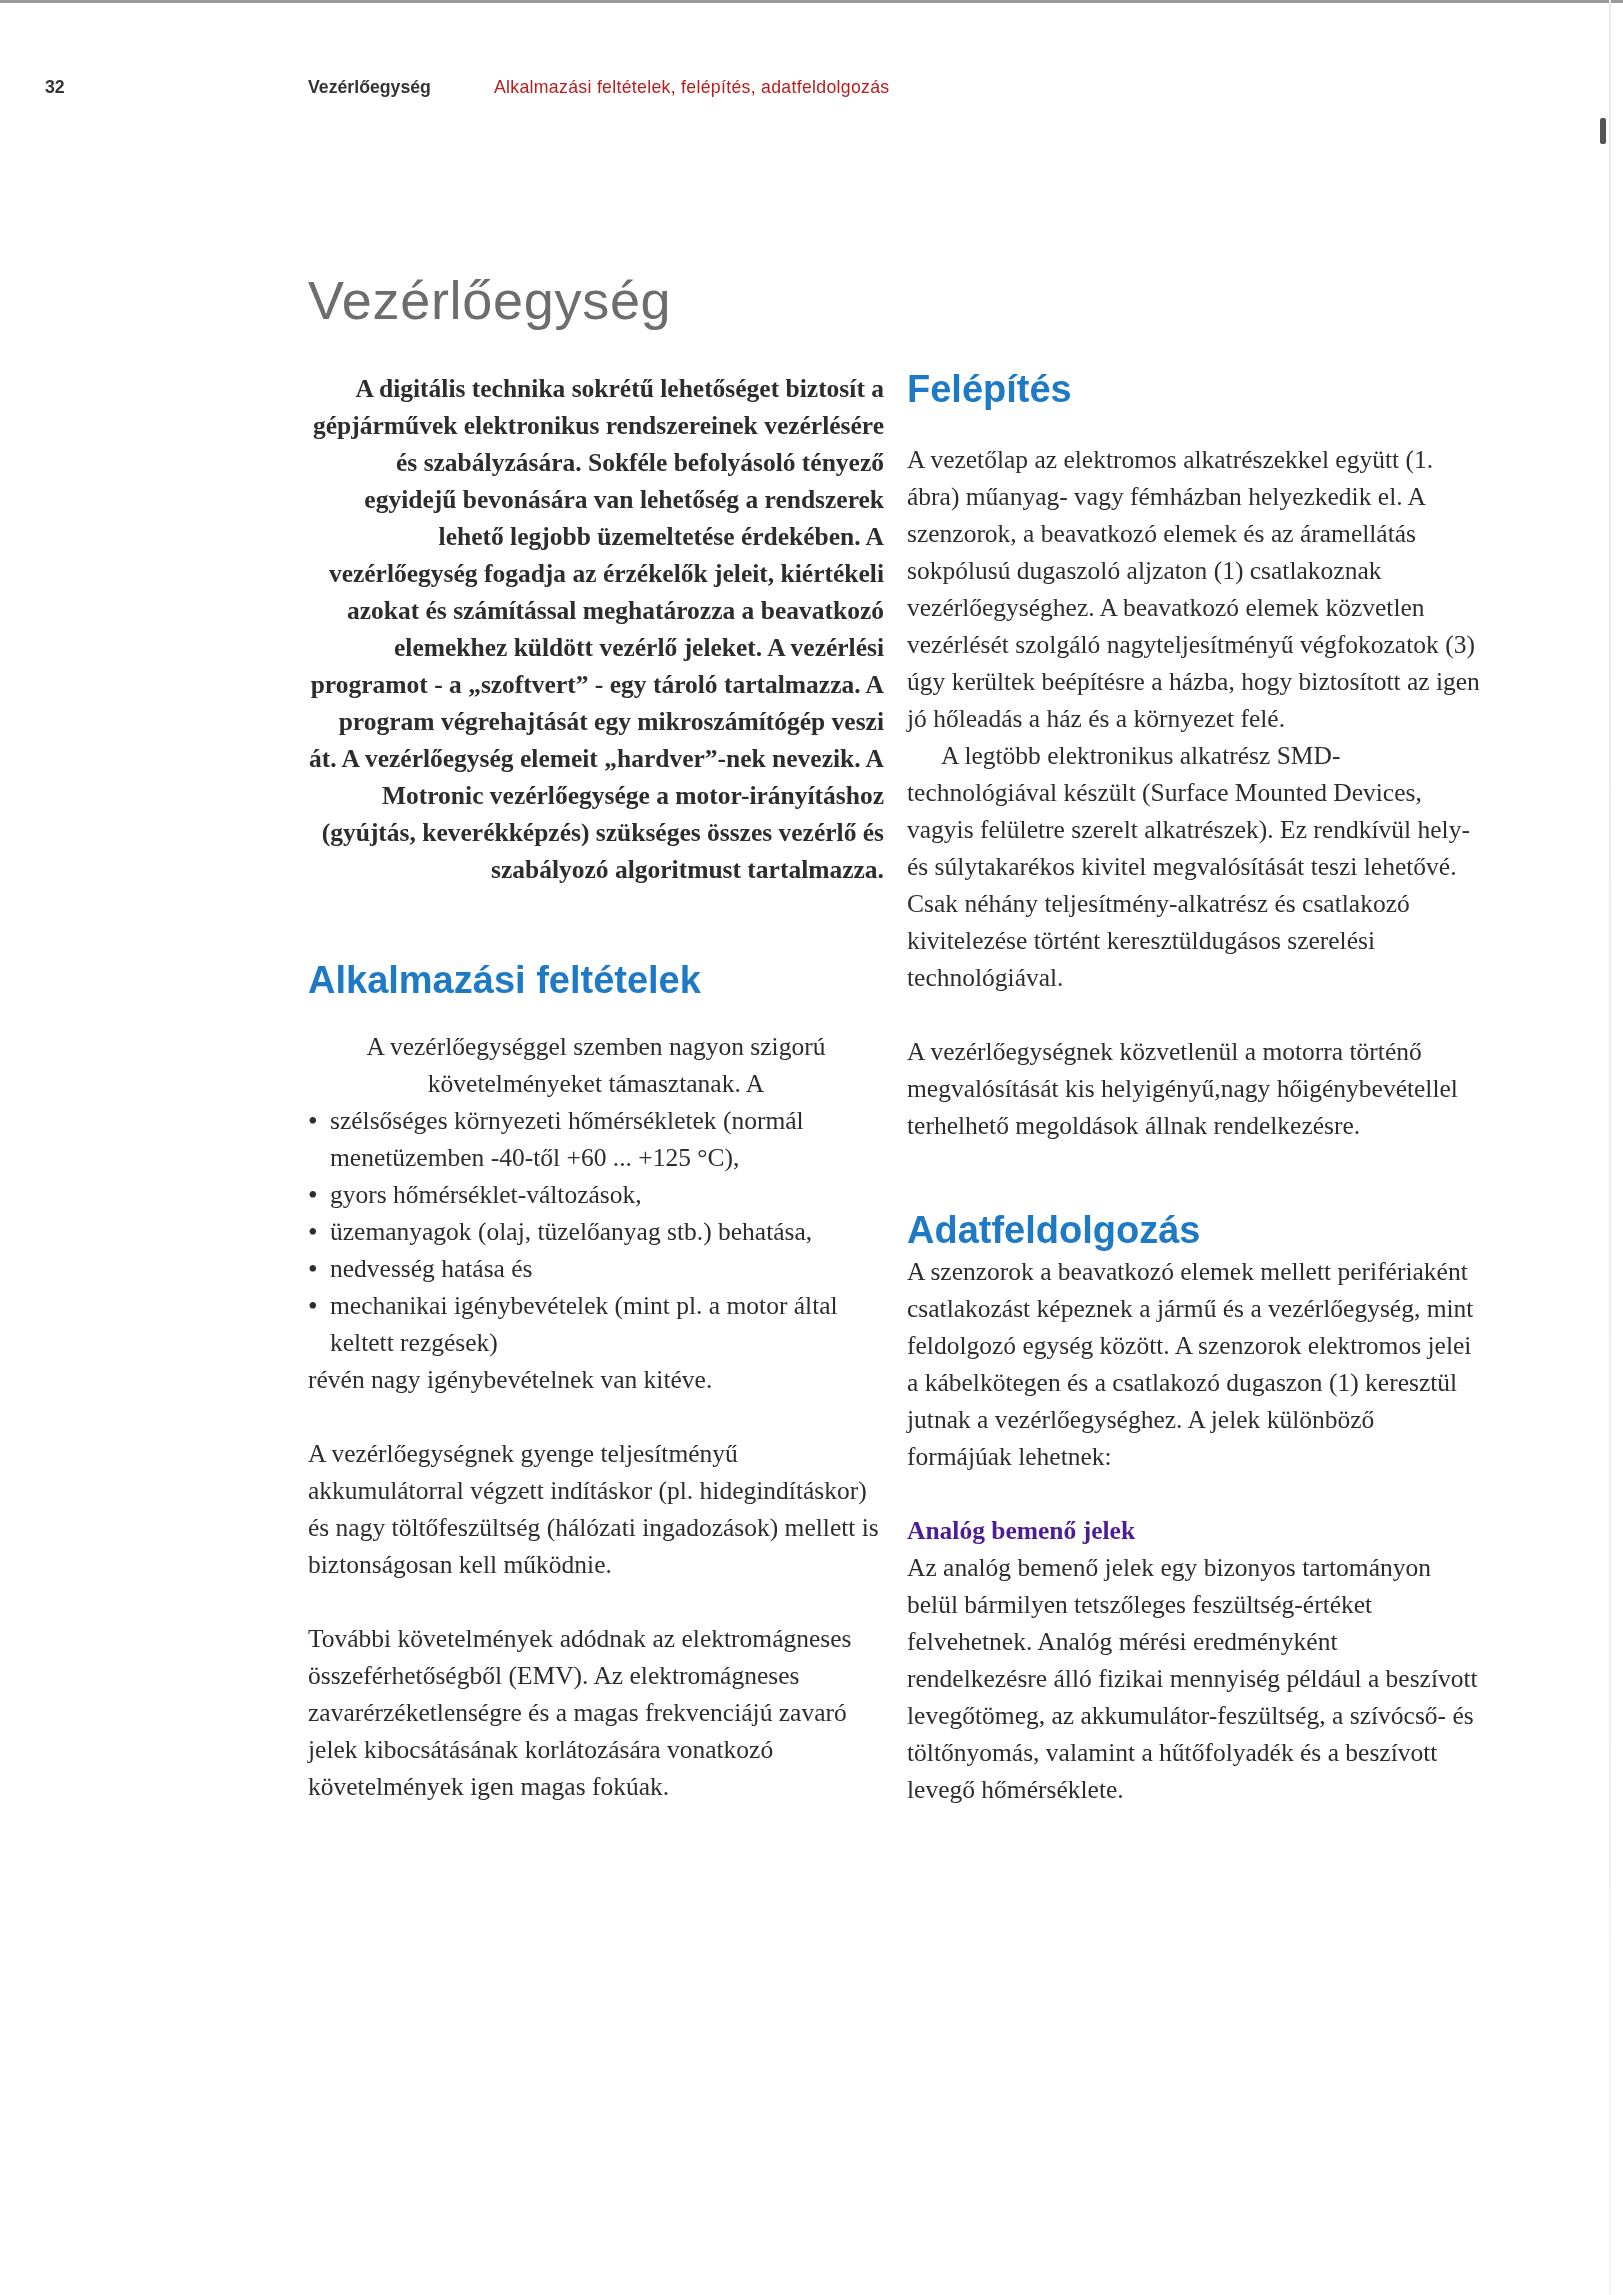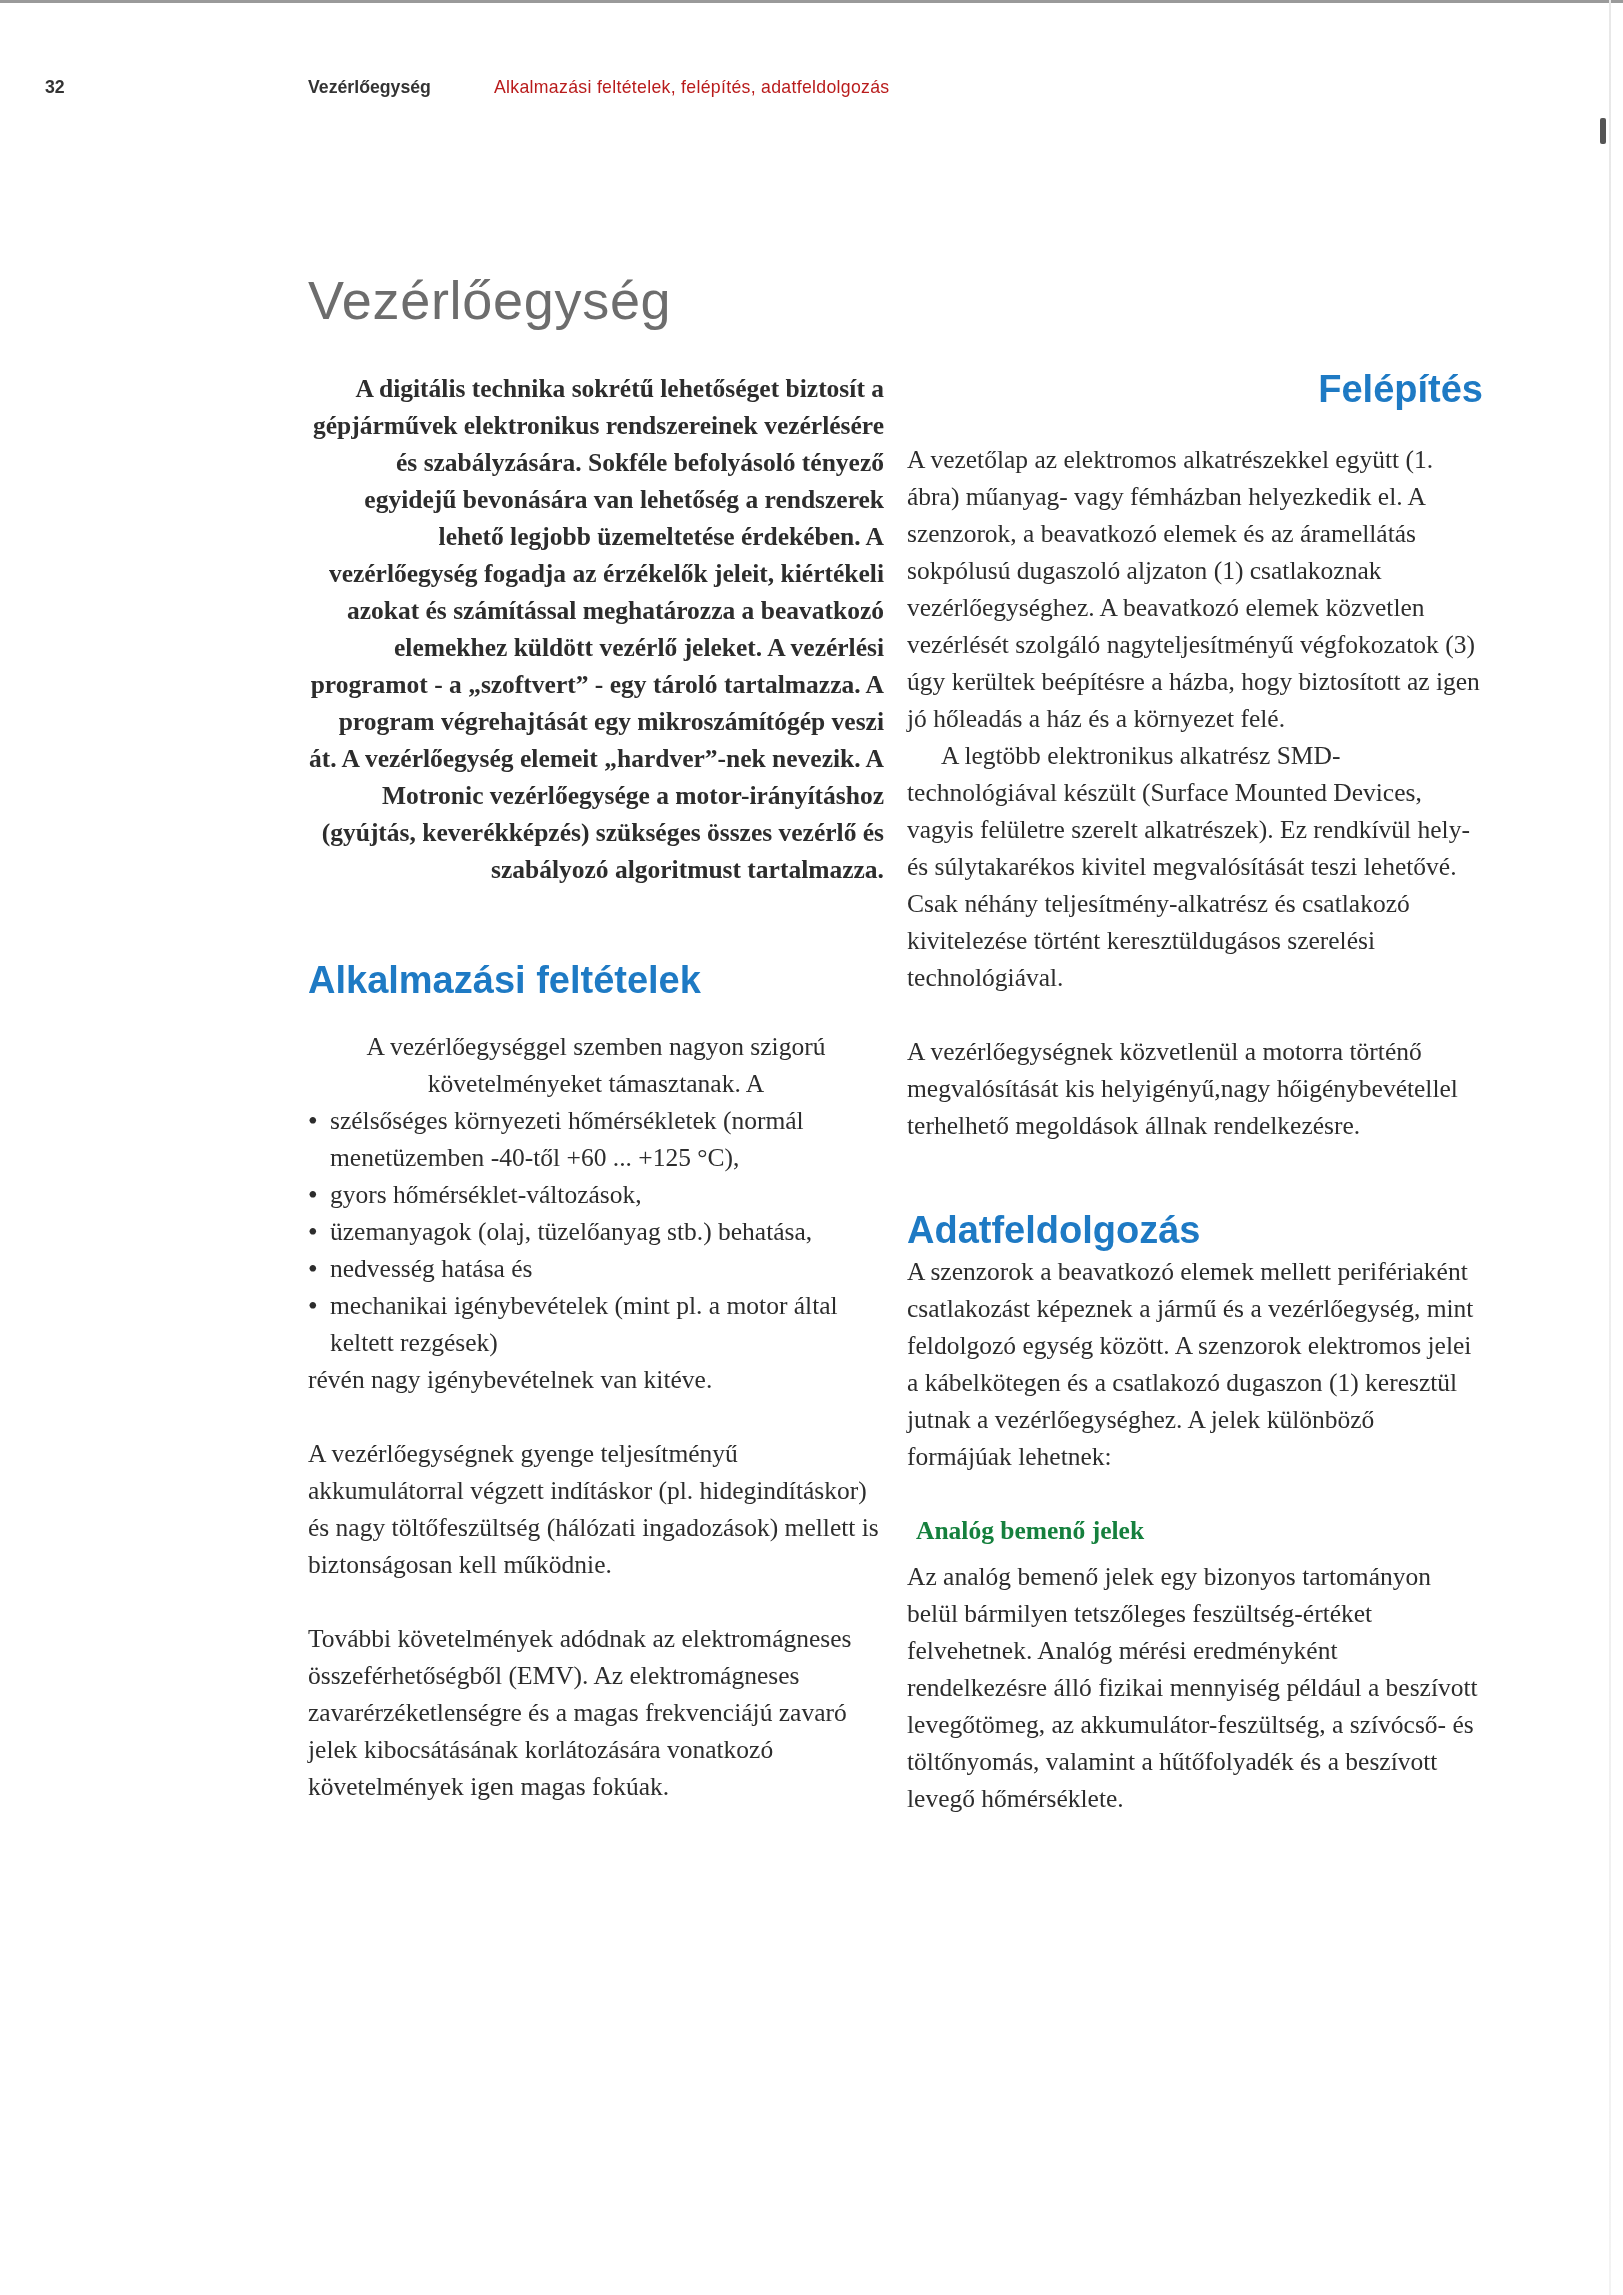--- a/index.html
+++ b/index.html
@@ -15,21 +15,21 @@
 
     .page-title { position: absolute; left: 308px; top: 233px; font-family: "Liberation Sans", sans-serif; font-size: 54px; color: #6d6d6d; font-weight: normal; letter-spacing: 0.7px; }
 
     .col { position: absolute; font-family: "Liberation Serif", serif; font-size: 25.5px; line-height: 37px; color: #2d2d2d; }
     .col-left { left: 308px; top: 370px; width: 576px; }
     .col-right { left: 907px; top: 370px; width: 576px; }
 
     .lead { font-weight: bold; margin: 0; text-align: right; }
     .h2 { font-family: "Liberation Sans", sans-serif; font-weight: bold; color: #1e7ac4; font-size: 38px; line-height: 46px; margin: 0; }
     .h3 { font-family: "Liberation Sans", sans-serif; font-weight: bold; color: #2b2b2b; font-size: 26px; line-height: 37px; margin: 0; }
-    .h4 { font-family: "Liberation Serif", serif; color: #15803d; font-size: 25.5px; line-height: 37px; margin: 9px; }
+    .h4 { font-family: "Liberation Serif", serif; color: #4c1d95; font-size: 25.5px; line-height: 37px; margin: 0; }
     p { margin: 0; }
     .indent { text-indent: 34px; }
 
     ul.bullets { list-style: none; margin: 0; padding: 0; }
     ul.bullets li { position: relative; padding-left: 22px; }
     ul.bullets li::before { content: "\2022"; position: absolute; left: 0; top: 0; font-size: 27.5px; color: #2d2d2d; }
   </style>
 </head>
 <body>
 
@@ -56,21 +56,21 @@
     <li>üzemanyagok (olaj, tüzelőanyag stb.) behatása,</li>
     <li>nedvesség hatása és</li>
     <li>mechanikai igénybevételek (mint pl. a motor által keltett rezgések)</li>
   </ul>
   <p>révén nagy igénybevételnek van kitéve.</p>
   <p style="margin-top:37px;">A vezérlőegységnek gyenge teljesítményű akkumulátorral végzett indításkor (pl. hidegindításkor) és nagy töltőfeszültség (hálózati ingadozások) mellett is biztonságosan kell működnie.</p>
   <p style="margin-top:37px;">További követelmények adódnak az elektromágneses összeférhetőségből (EMV). Az elektromágneses zavarérzéketlenségre és a magas frekvenciájú zavaró jelek kibocsátásának korlátozására vonatkozó követelmények igen magas fokúak.</p>
 </section>
 
 <section class="col col-right">
-  <h2 class="h2" style="margin-top:-3.9px;text-align:right;">Felépítés</h2>
+  <h2 class="h2" style="margin-top:-3.9px;">Felépítés</h2>
   <p style="margin-top:29px;">A vezetőlap az elektromos alkatrészekkel együtt (1. ábra) műanyag- vagy fémházban helyezkedik el. A szenzorok, a beavatkozó elemek és az áramellátás sokpólusú dugaszoló aljzaton (1) csatlakoznak vezérlőegységhez. A beavatkozó elemek közvetlen vezérlését szolgáló nagyteljesítményű végfokozatok (3) úgy kerültek beépítésre a házba, hogy biztosított az igen jó hőleadás a ház és a környezet felé.</p>
   <p class="indent">A legtöbb elektronikus alkatrész SMD-technológiával készült (Surface Mounted Devices, vagyis felületre szerelt alkatrészek). Ez rendkívül hely- és súlytakarékos kivitel megvalósítását teszi lehetővé. Csak néhány teljesítmény-alkatrész és csatlakozó kivitelezése történt keresztüldugásos szerelési technológiával.</p>
   <p style="margin-top:37px;">A vezérlőegységnek közvetlenül a motorra történő megvalósítását kis helyigényű,nagy hőigénybevétellel terhelhető megoldások állnak rendelkezésre.</p>
 
   <h2 class="h2" style="margin-top:63px;">Adatfeldolgozás</h2>
   <p>A szenzorok a beavatkozó elemek mellett perifériaként csatlakozást képeznek a jármű és a vezérlőegység, mint feldolgozó egység között. A szenzorok elektromos jelei a kábelkötegen és a csatlakozó dugaszon (1) keresztül jutnak a vezérlőegységhez. A jelek különböző formájúak lehetnek:</p>
   <h4 class="h4" style="margin-top:37px;">Analóg bemenő jelek</h4>
   <p>Az analóg bemenő jelek egy bizonyos tartományon belül bármilyen tetszőleges feszültség-értéket felvehetnek. Analóg mérési eredményként rendelkezésre álló fizikai mennyiség például a beszívott levegőtömeg, az akkumulátor-feszültség, a szívócső- és töltőnyomás, valamint a hűtőfolyadék és a beszívott levegő hőmérséklete.</p>
 </section>
 

